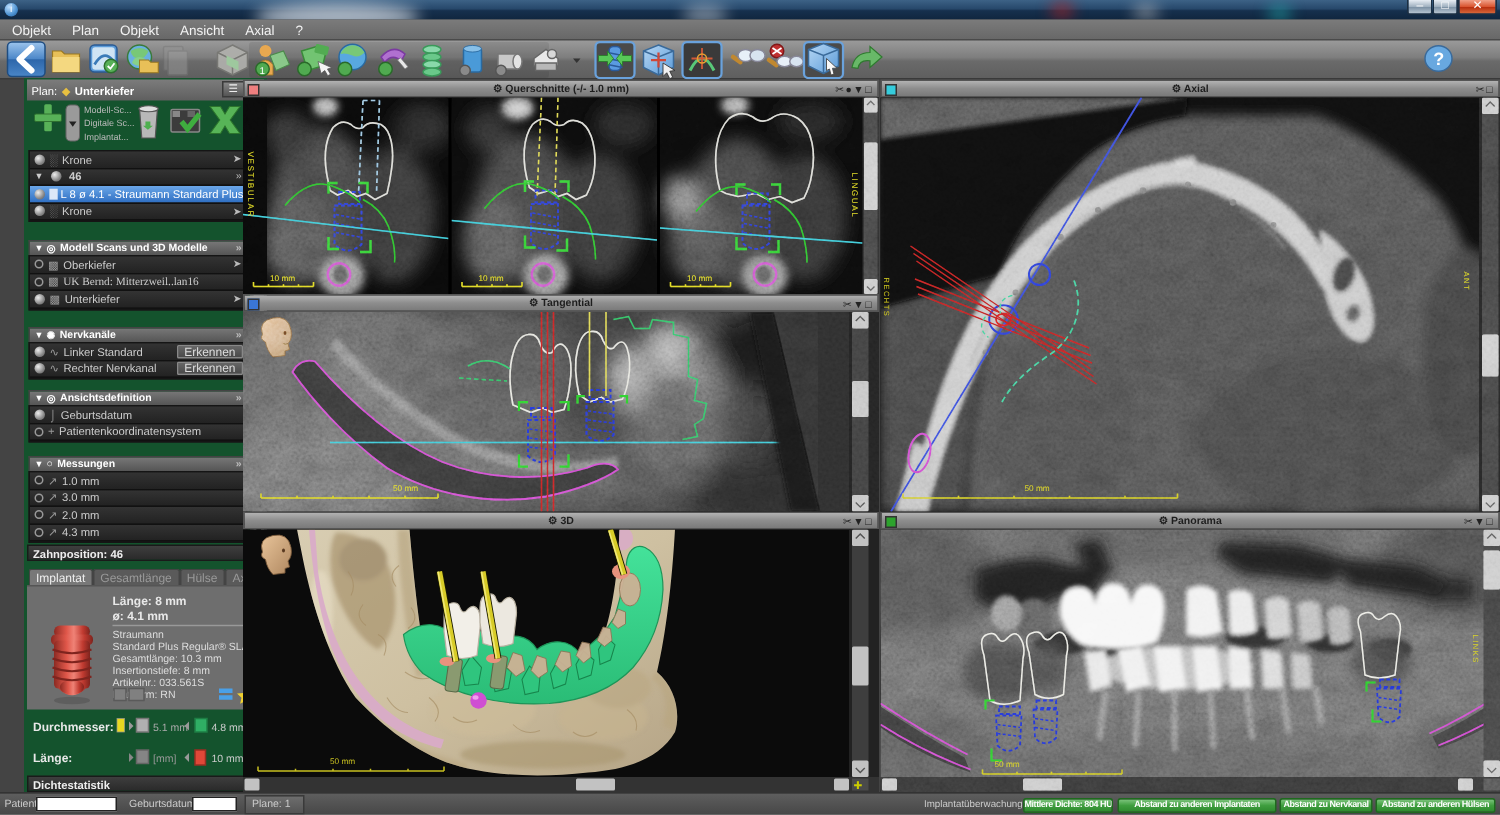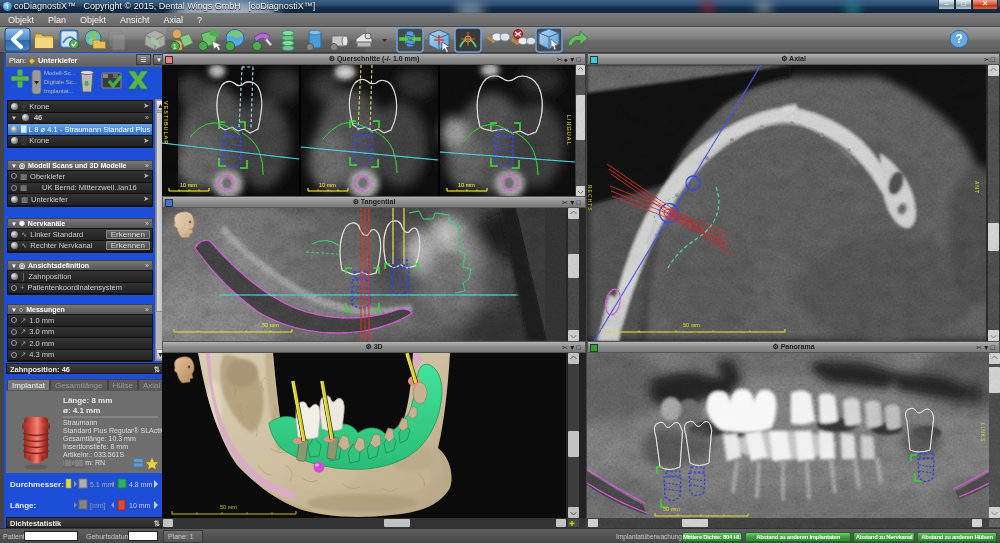--- a/index.html
+++ b/index.html
@@ -9,21 +9,21 @@
 #titletext{left:14px;top:1px;font-size:9px;color:#eef3f8;white-space:nowrap;text-shadow:0 1px 1px #000;}
 #winbtns{right:2px;top:0;height:10px;display:flex;}
 .wbtn{width:17px;height:10px;border:1px solid #1c2f42;border-top:none;background:linear-gradient(180deg,#e8eef4,#9fb0bf 50%,#7e93a6 55%,#b9c6d2);color:#fff;font-size:8px;line-height:8px;text-align:center;border-radius:0 0 2px 2px;}
 .wbtn.close{width:26px;background:linear-gradient(180deg,#f0a088,#d9542f 50%,#b83010 55%,#d96a3c);}
 
 #menubar{left:0;top:13px;width:1000px;height:14px;background:linear-gradient(180deg,#7b7b7b,#686868);border-bottom:1px solid #4a4a4a;color:#f2f2f2;font-size:9px;display:flex;align-items:center;}
 #menubar span{margin-left:14px;}
 
 #toolbar{left:0;top:27px;width:1000px;height:26px;background:linear-gradient(180deg,#9a9a9a 0%,#7e7e7e 45%,#6a6a6a 55%,#5f5f5f 100%);border-bottom:1px solid #3a3a3a;}
 
-#lpanel{left:4px;top:52px;width:162px;height:476px;background:#1d4ed8;font-size:7.5px;color:#ddd;}
+#lpanel{left:16px;top:52px;width:162px;height:476px;background:#14532d;font-size:7.5px;color:#ddd;}
 #planhead{left:2px;top:1px;width:158px;height:14px;background:linear-gradient(180deg,#7c7c7c,#5f5f5f);display:flex;align-items:center;color:#fff;}
 .sect{position:absolute;left:3px;width:146px;}
 .shead{height:10px;background:linear-gradient(180deg,#777,#555);color:#fff;font-weight:bold;font-size:7px;display:flex;align-items:center;border:1px solid #444;border-bottom:none;}
 .rows{background:#1c1c1c;border:1px solid #151515;}
 .row{height:11.5px;display:flex;align-items:center;background:linear-gradient(180deg,#333,#222);border-bottom:1px solid #111;color:#ccc;white-space:nowrap;overflow:hidden;}
 .row.sel{background:linear-gradient(180deg,#6aa6e8,#2f6fc2);color:#fff;}
 .eye{width:7px;height:7px;border-radius:50%;background:radial-gradient(circle at 35% 35%,#eee,#888 60%,#555);margin:0 3px 0 3px;flex:0 0 auto;}
 .eyeo{width:6px;height:6px;border-radius:50%;border:1px solid #999;background:transparent;margin:0 3px 0 3px;flex:0 0 auto;}
 .chev{margin-left:auto;margin-right:3px;color:#bbb;font-size:7px;}
 .btn-erk{margin-left:auto;margin-right:2px;background:linear-gradient(180deg,#666,#4a4a4a);border:1px solid #888;color:#ddd;font-size:8px;padding:0 4px;height:9px;line-height:8px;border-radius:1px;}
@@ -42,21 +42,20 @@
 .gbtn{display:inline-block;background:linear-gradient(180deg,#7cc47c,#3f9e3f 50%,#2e8a2e);border:1px solid #1e6a1e;color:#fff;font-weight:bold;font-size:6px;letter-spacing:-0.3px;height:10px;line-height:9px;border-radius:2px;text-align:center;overflow:hidden;white-space:nowrap;}
 </style></head>
 <body>
 <div class="abs" id="titlebar">
   <div class="blob" style="left:170px;top:2px;width:110px;height:18px;background:#cfd8e2;opacity:.8"></div>
   <div class="blob" style="left:455px;top:3px;width:30px;height:14px;background:#cfd8e2;opacity:.5"></div>
   <div class="blob" style="left:700px;top:1px;width:16px;height:12px;background:#b22;opacity:.6"></div>
   <div class="blob" style="left:755px;top:2px;width:18px;height:12px;background:#ccc;opacity:.5"></div>
   <div class="blob" style="left:845px;top:3px;width:16px;height:12px;background:#2aa;opacity:.6"></div>
   <div class="abs" style="left:3px;top:2px;width:9px;height:9px;border-radius:50%;background:radial-gradient(circle at 35% 30%,#bfe0ff,#4a90d0 60%,#2a5a90);color:#fff;font-size:7px;text-align:center;line-height:9px;">i</div>
-  <div class="abs" id="titletext">coDiagnostiX™&nbsp;&nbsp;&nbsp;Copyright © 2015, Dental Wings GmbH&nbsp;&nbsp;&nbsp;[coDiagnostiX™]</div>
   <div class="abs" id="winbtns">
       <div class="wbtn">–</div>
       <div class="wbtn">□</div>
       <div class="wbtn close">✕</div>
     </div>
 </div>
 <div class="abs" id="menubar">
     <span style="margin-left:8px">Objekt</span>
     <span>Plan</span>
     <span>Objekt</span>
@@ -284,21 +283,21 @@
     <div class="rows">
       <div class="row">
           <span class="eyeo"></span>
           <span style="color:#999">▩</span>
           <span style="margin-left:3px;">Oberkiefer</span>
           <span class="chev">➤</span>
         </div>
       <div class="row">
           <span class="eyeo"></span>
           <span style="color:#999">▩</span>
-          <span style="margin-left:15px;">UK Bernd: Mitterzweil..lan16</span>
+          <span style="margin-left:3px;font-family:Liberation Serif, serif;">UK Bernd: Mitterzweil..lan16</span>
         </div>
       <div class="row">
           <span class="eye"></span>
           <span style="color:#999">▩</span>
           <span style="margin-left:3px;">Unterkiefer</span>
           <span class="chev">➤</span>
         </div>
     </div>
   </div>
 
@@ -319,21 +318,21 @@
         </div>
     </div>
   </div>
 
   <div class="sect" style="top:208px;">
     <div class="shead"><span style="font-size:6px;margin:0 2px 0 3px;">▼</span><span style="margin-right:3px;">◎</span>Ansichtsdefinition<span class="chev">»</span></div>
     <div class="rows">
       <div class="row">
           <span class="eye"></span>
           <span style="color:#999">⌡</span>
-          <span style="margin-left:3px;">Zahnposition</span>
+          <span style="margin-left:3px;">Geburtsdatum</span>
         </div>
       <div class="row">
           <span class="eyeo"></span>
           <span style="color:#999">+</span>
           <span style="margin-left:3px;">Patientenkoordinatensystem</span>
         </div>
     </div>
   </div>
 
   <div class="sect" style="top:252px;">

